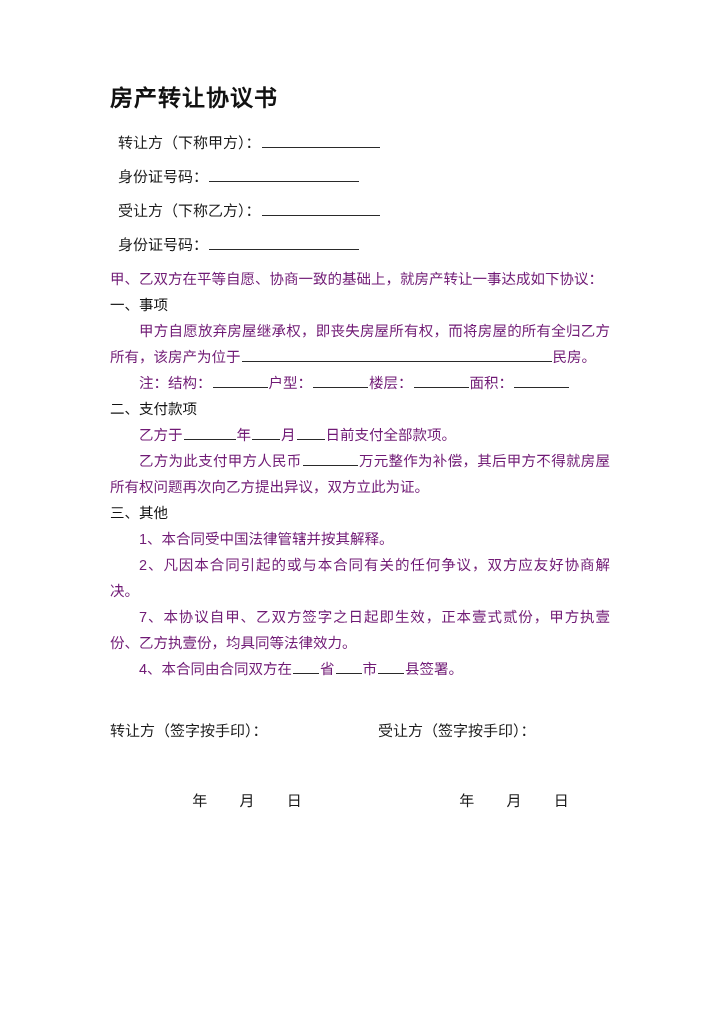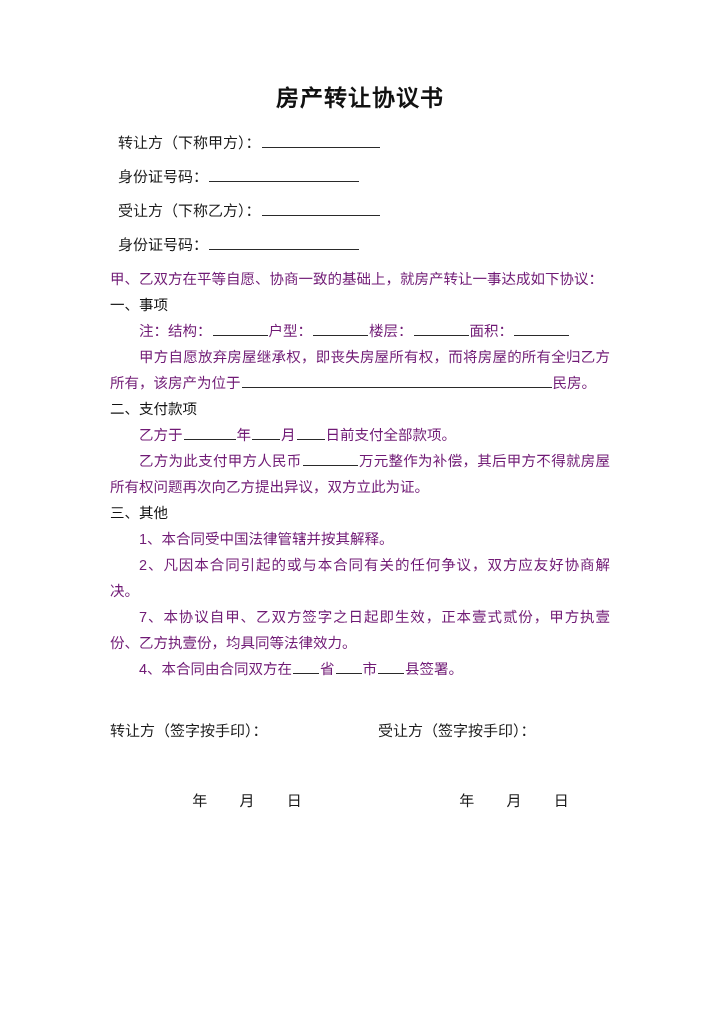--- a/index.html
+++ b/index.html
@@ -28,21 +28,20 @@
     position: absolute;
     left: 110px;
     top: 84px;
     width: 500px;
   }
   .doc-title {
     font-family: "Liberation Serif", "DejaVu Serif", serif;
     font-weight: bold;
     font-size: 23px;
     letter-spacing: 1px;
-    text-align: center;
     margin: 0 0 16px 0;
     line-height: 1.3;
     color: #111;
   }
   .line {
     font-size: 15px;
     line-height: 26px;
     white-space: nowrap;
     margin: 8px;
     color: #1a1a1a;
@@ -124,23 +123,23 @@
     <p class="line"><span>身份证号码：</span><span class="blank b-id"></span></p>
 
     <p class="line"><span>受让方（下称乙方）：</span><span class="blank b-name"></span></p>
 
     <p class="line"><span>身份证号码：</span><span class="blank b-id"></span></p>
 
     <p class="para">甲、乙双方在平等自愿、协商一致的基础上，就房产转让一事达成如下协议：</p>
 
     <p class="heading">一、事项</p>
 
+    <p class="para indent"><span>甲方自愿放弃房屋继承权，即丧失房屋所有权，而将房屋的所有全归乙方所有，该房产为位于</span><span class="blank b-addr"></span><span>民房。</span></p>
+
     <p class="para indent"><span>注：结构：</span><span class="blank b-note"></span><span>户型：</span><span class="blank b-note"></span><span>楼层：</span><span class="blank b-note"></span><span>面积：</span><span class="blank b-note"></span></p>
-
-    <p class="para indent"><span>甲方自愿放弃房屋继承权，即丧失房屋所有权，而将房屋的所有全归乙方所有，该房产为位于</span><span class="blank b-addr"></span><span>民房。</span></p>
 
     <p class="heading">二、支付款项</p>
 
     <p class="para indent"><span>乙方于</span><span class="blank b-year"></span><span>年</span><span class="blank b-md"></span><span>月</span><span class="blank b-md"></span><span>日前支付全部款项。</span></p>
 
     <p class="para indent"><span>乙方为此支付甲方人民币</span><span class="blank b-money"></span><span>万元整作为补偿，其后甲方不得就房屋所有权问题再次向乙方提出异议，双方立此为证。</span></p>
 
     <p class="heading">三、其他</p>
 
     <p class="para indent">1、本合同受中国法律管辖并按其解释。</p>

